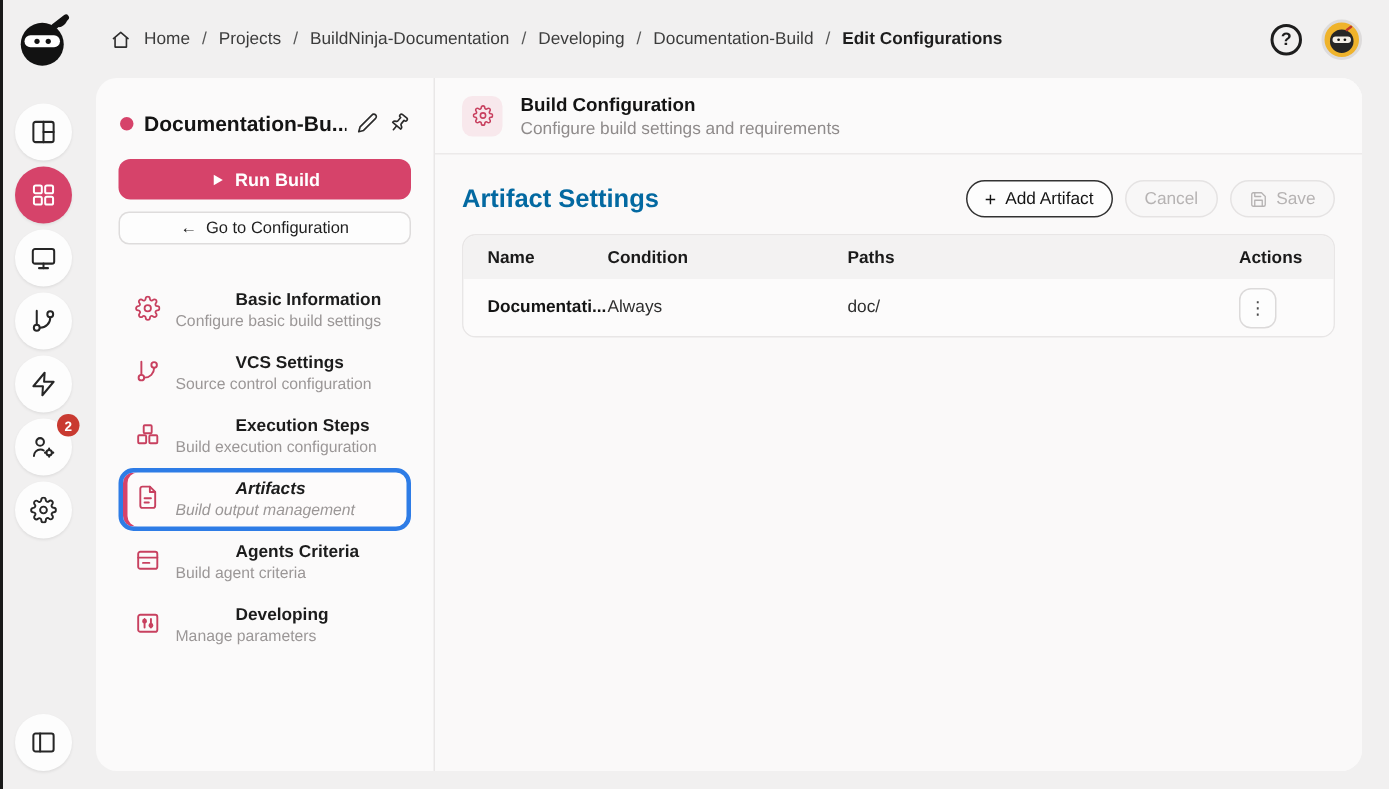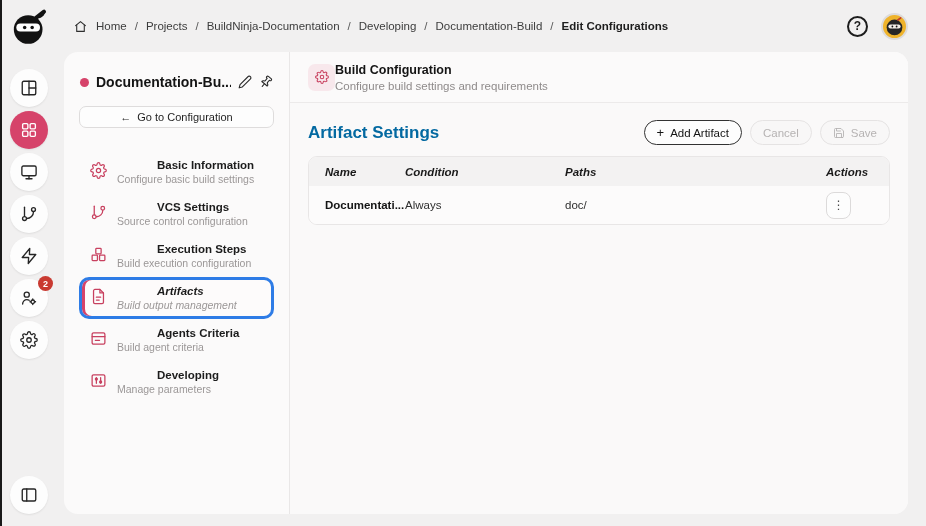--- a/index.html
+++ b/index.html
@@ -67,42 +67,42 @@
               border-radius:10px; align-items:flex-start; cursor:pointer; }
   .nav-item.selected { border-color:#2e7ce6; background:#fdfbfb;
                        box-shadow: inset 3px 0 0 #d6436a; font-style: italic; }
   .nicon { width:17px; height:17px; color:#c8405f; margin-top:3px; flex-shrink:0; }
   .nicon svg { width:17px; height:17px; }
   .ntitle { display:block; font-size:11.5px; font-weight:700; color:#1c1c1c;padding-left:40px; }
   .nsub { display:block; font-size:10.5px; color:#9b9797; margin-top:2px; }
 
   
   .content { flex:1; display:flex; flex-direction:column; background:#faf9f9; }
-  .chead { display:flex; align-items:center; padding:10px 18px;
+  .chead { display:flex; align-items:center; gap:12px; padding:10px 18px;
            border-bottom:1px solid #eceaea; height:51px; background:#fbfafa; }
   .chead-icon { width:27px; height:27px; border-radius:7px; background:#f8e8ec; color:#c8405f;
                 display:flex; align-items:center; justify-content:center; flex-shrink:0; }
   .chead-icon svg { width:14px; height:14px; }
   .chtitle { font-size:12.5px; font-weight:700; color:#141414; }
   .chsub { font-size:11.5px; color:#8f8b8b; margin-top:3px; }
   .section { padding:17px 18px; }
   .sect-head { display:flex; align-items:center; justify-content:space-between; margin-bottom:11px; }
   .sect-title { font-size:17px; font-weight:700; color:#0369a1; }
   .btns { display:flex; gap:8px; align-items:center; }
   .btn { height:25px; border-radius:13px; display:flex; align-items:center; gap:6px;
          font-size:11.5px; font-family:inherit; padding:0 12px; background:#fdfdfd; cursor:pointer; }
   .btn-add { border:1px solid #323232; color:#141414; }
   .btn-add .plus { font-size:13px; line-height:1; }
   .btn-dis { border:1px solid #e5e3e3; color:#b6b3b3; background:#f8f7f7; cursor:default; }
   .btn-dis svg { width:12px; height:12px; }
 
   .table { border:1px solid #e8e6e6; border-radius:9px; overflow:hidden; background:#fdfcfc; }
   .thead, .trow { display:grid; grid-template-columns:80px 160px 261px 1fr;
                   padding-left:16px; align-items:center; }
-  .thead { background:#f3f2f2; height:29px; font-size:11.5px; font-weight:700; color:#1a1a1a;font-style:italic; }
+  .thead { background:#f3f2f2; height:29px; font-size:11.5px; font-weight:700; color:#1a1a1a; }
   .trow { height:38px; background:#fcfbfb; font-size:11.5px; color:#2e2e2e; }
   .cell-name { font-weight:700; color:#141414; }
   .kebab { width:25px; height:27px; border:1px solid #dcdada; border-radius:8px; background:#fdfdfd;
            color:#4a4a4a; display:flex; align-items:center; justify-content:center;
            font-size:12px; cursor:pointer; font-family:inherit; }
 </style>
 </head>
 <body>
 
 <aside class="rail">
@@ -240,20 +240,28 @@
       <span class="mini-ic">
         <svg viewBox="0 0 24 24" fill="none" stroke="currentColor" stroke-width="1.9" stroke-linecap="round" stroke-linejoin="round" width="14" height="14">
           <g transform="rotate(40 12 12)">
             <path d="M12 16.5V22"></path>
             <path d="M9.5 10.8a2 2 0 0 1-1 1.7l-1.6.9A2 2 0 0 0 6 15.1v.9h12v-.9a2 2 0 0 0-.9-1.7l-1.6-.9a2 2 0 0 1-1-1.7V6h.5a2 2 0 0 0 0-4h-6a2 2 0 0 0 0 4h.5z"></path>
           </g>
         </svg>
       </span>
     </div>
 
+    <button class="run-btn">
+      <span>
+        <svg viewBox="0 0 24 24" width="10" height="10">
+            <polygon points="6 3.5 20.5 12 6 20.5" fill="currentColor"></polygon>
+          </svg>
+      </span>
+      <span>Run Build</span>
+    </button>
 
     <button class="goto-btn">
       <span>←</span>
       <span>Go to Configuration</span>
     </button>
 
     <nav class="nav">
       <div class="nav-item">
         <span class="nicon">
           <svg viewBox="0 0 24 24" fill="none" stroke="currentColor" stroke-width="1.7" stroke-linecap="round" stroke-linejoin="round">

